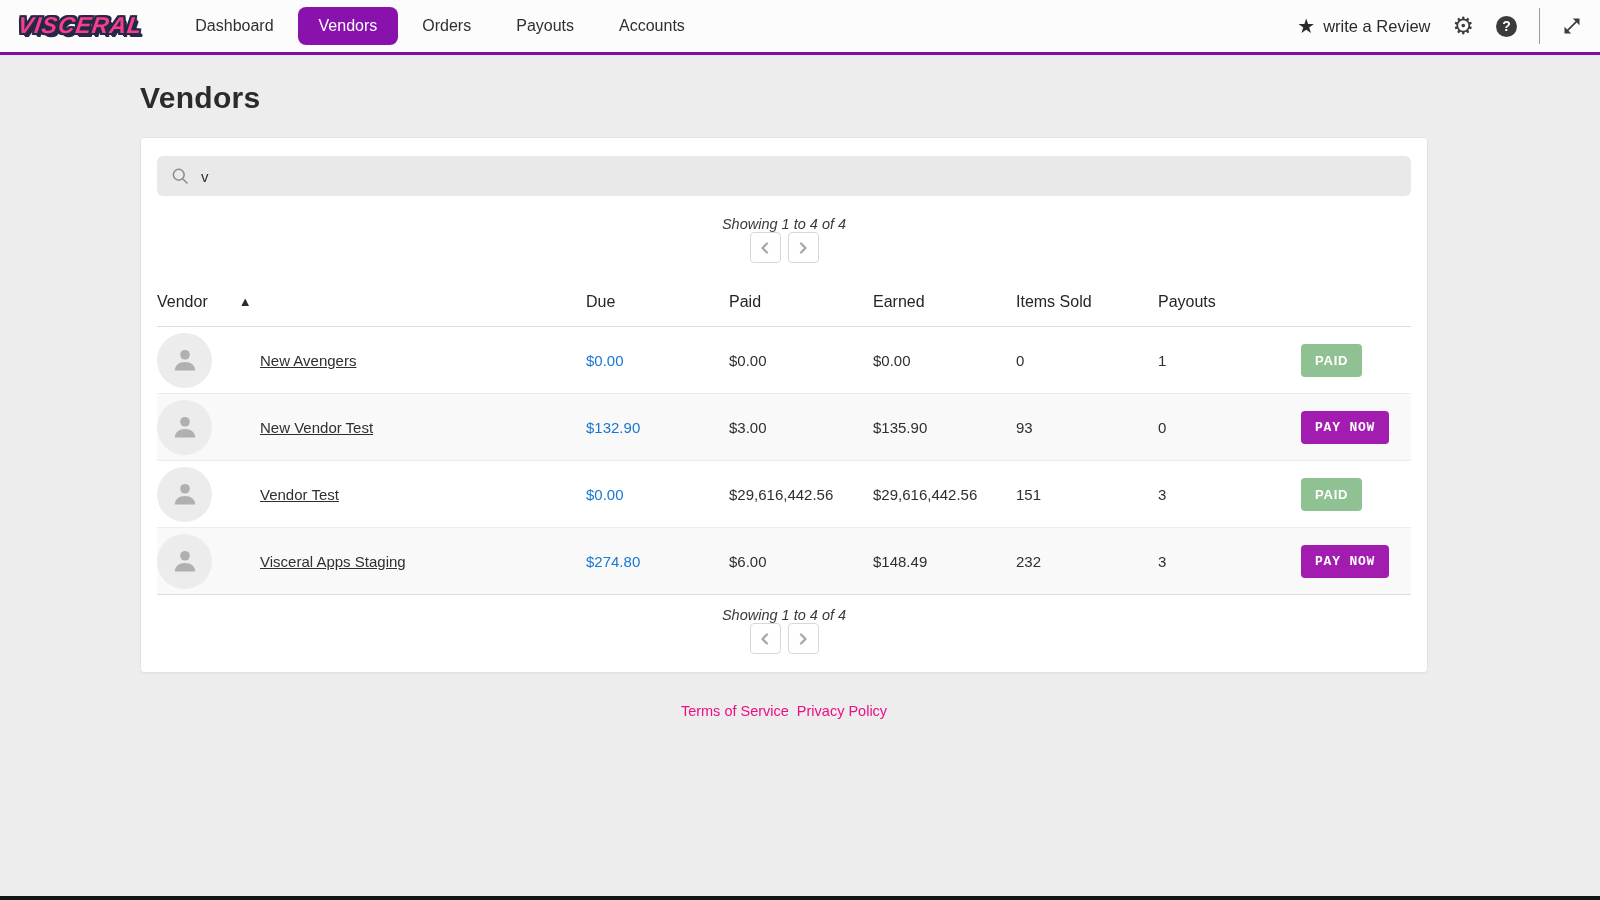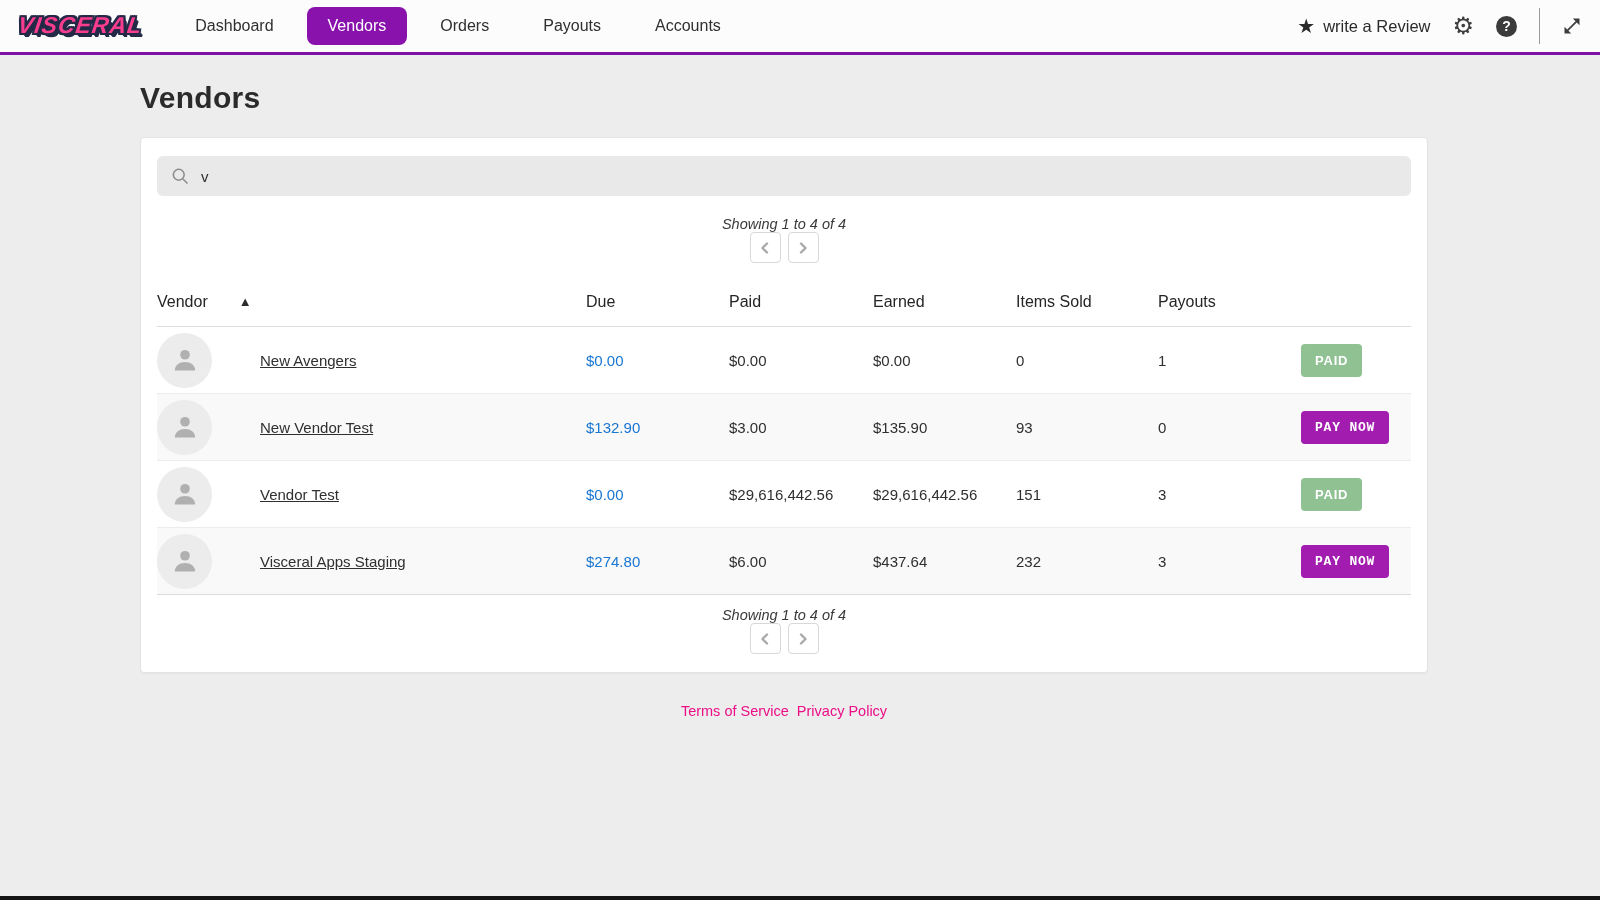--- a/index.html
+++ b/index.html
@@ -12,21 +12,21 @@
     display:flex; align-items:center; padding:0 18px 0 12px;
   }
   .logo {
     font-size:23px; font-weight:bold; font-style:italic; letter-spacing:1px;
     color:#f93d8e; transform:skewX(-8deg); padding:4px 10px 6px 6px; white-space:nowrap;
     text-shadow:
       -2px -2px 0 #232946, 2px -2px 0 #232946, -2px 2px 0 #232946, 2px 2px 0 #232946,
       -2px 0 0 #232946, 2px 0 0 #232946, 0 -2px 0 #232946, 0 2px 0 #232946,
       3px 3px 0 #232946, 4px 4px 0 #232946;
   }
-  .nav { display:flex; align-items:center; margin-left:22px; gap:12px; }
+  .nav { display:flex; align-items:center; margin-left:22px; gap:3px; }
   .nav-item {
     font-size:16px; color:#2f2f2f; padding:10px 21px; border-radius:8px; cursor:pointer;
     background:transparent; border:none; font-family:inherit; white-space:nowrap;
   }
   .nav-item[data-active="true"] { background:#8912ad; color:#ffffff; }
   .topbar-right { margin-left:auto; display:flex; align-items:center; gap:22px; }
   .review-link { display:flex; align-items:center; gap:8px; cursor:pointer; }
   .star-glyph { font-size:20px; color:#2b2b2b; line-height:1; }
   .review-label { font-size:16.5px; color:#2b2b2b; }
   .gear-glyph { font-size:24px; color:#3d3d3d; line-height:1; cursor:pointer; }
@@ -237,21 +237,21 @@
           <span class="avatar">
             <svg viewBox="0 0 24 24">
                 <circle cx="12" cy="8.3" r="3.4"></circle>
                 <path d="M4.8 19.4c0-3.8 3.2-6 7.2-6s7.2 2.2 7.2 6z"></path>
               </svg>
           </span>
           <span class="vendor-name">Visceral Apps Staging</span>
         </div>
         <div class="c-due"><a class="due-link">$274.80</a></div>
         <div class="c-paid">$6.00</div>
-        <div class="c-earned">$437.64</div>
+        <div class="c-earned">$148.49</div>
         <div class="c-items">232</div>
         <div class="c-products">3</div>
         <div class="c-action"><button class="status-btn" data-status="pay">PAY NOW</button></div>
       </div>
     </div>
 
     <div class="meta-row bottom">
       <span class="showing-text">Showing 1 to 4 of 4</span>
       <div class="pager">
         <button class="pager-btn">

